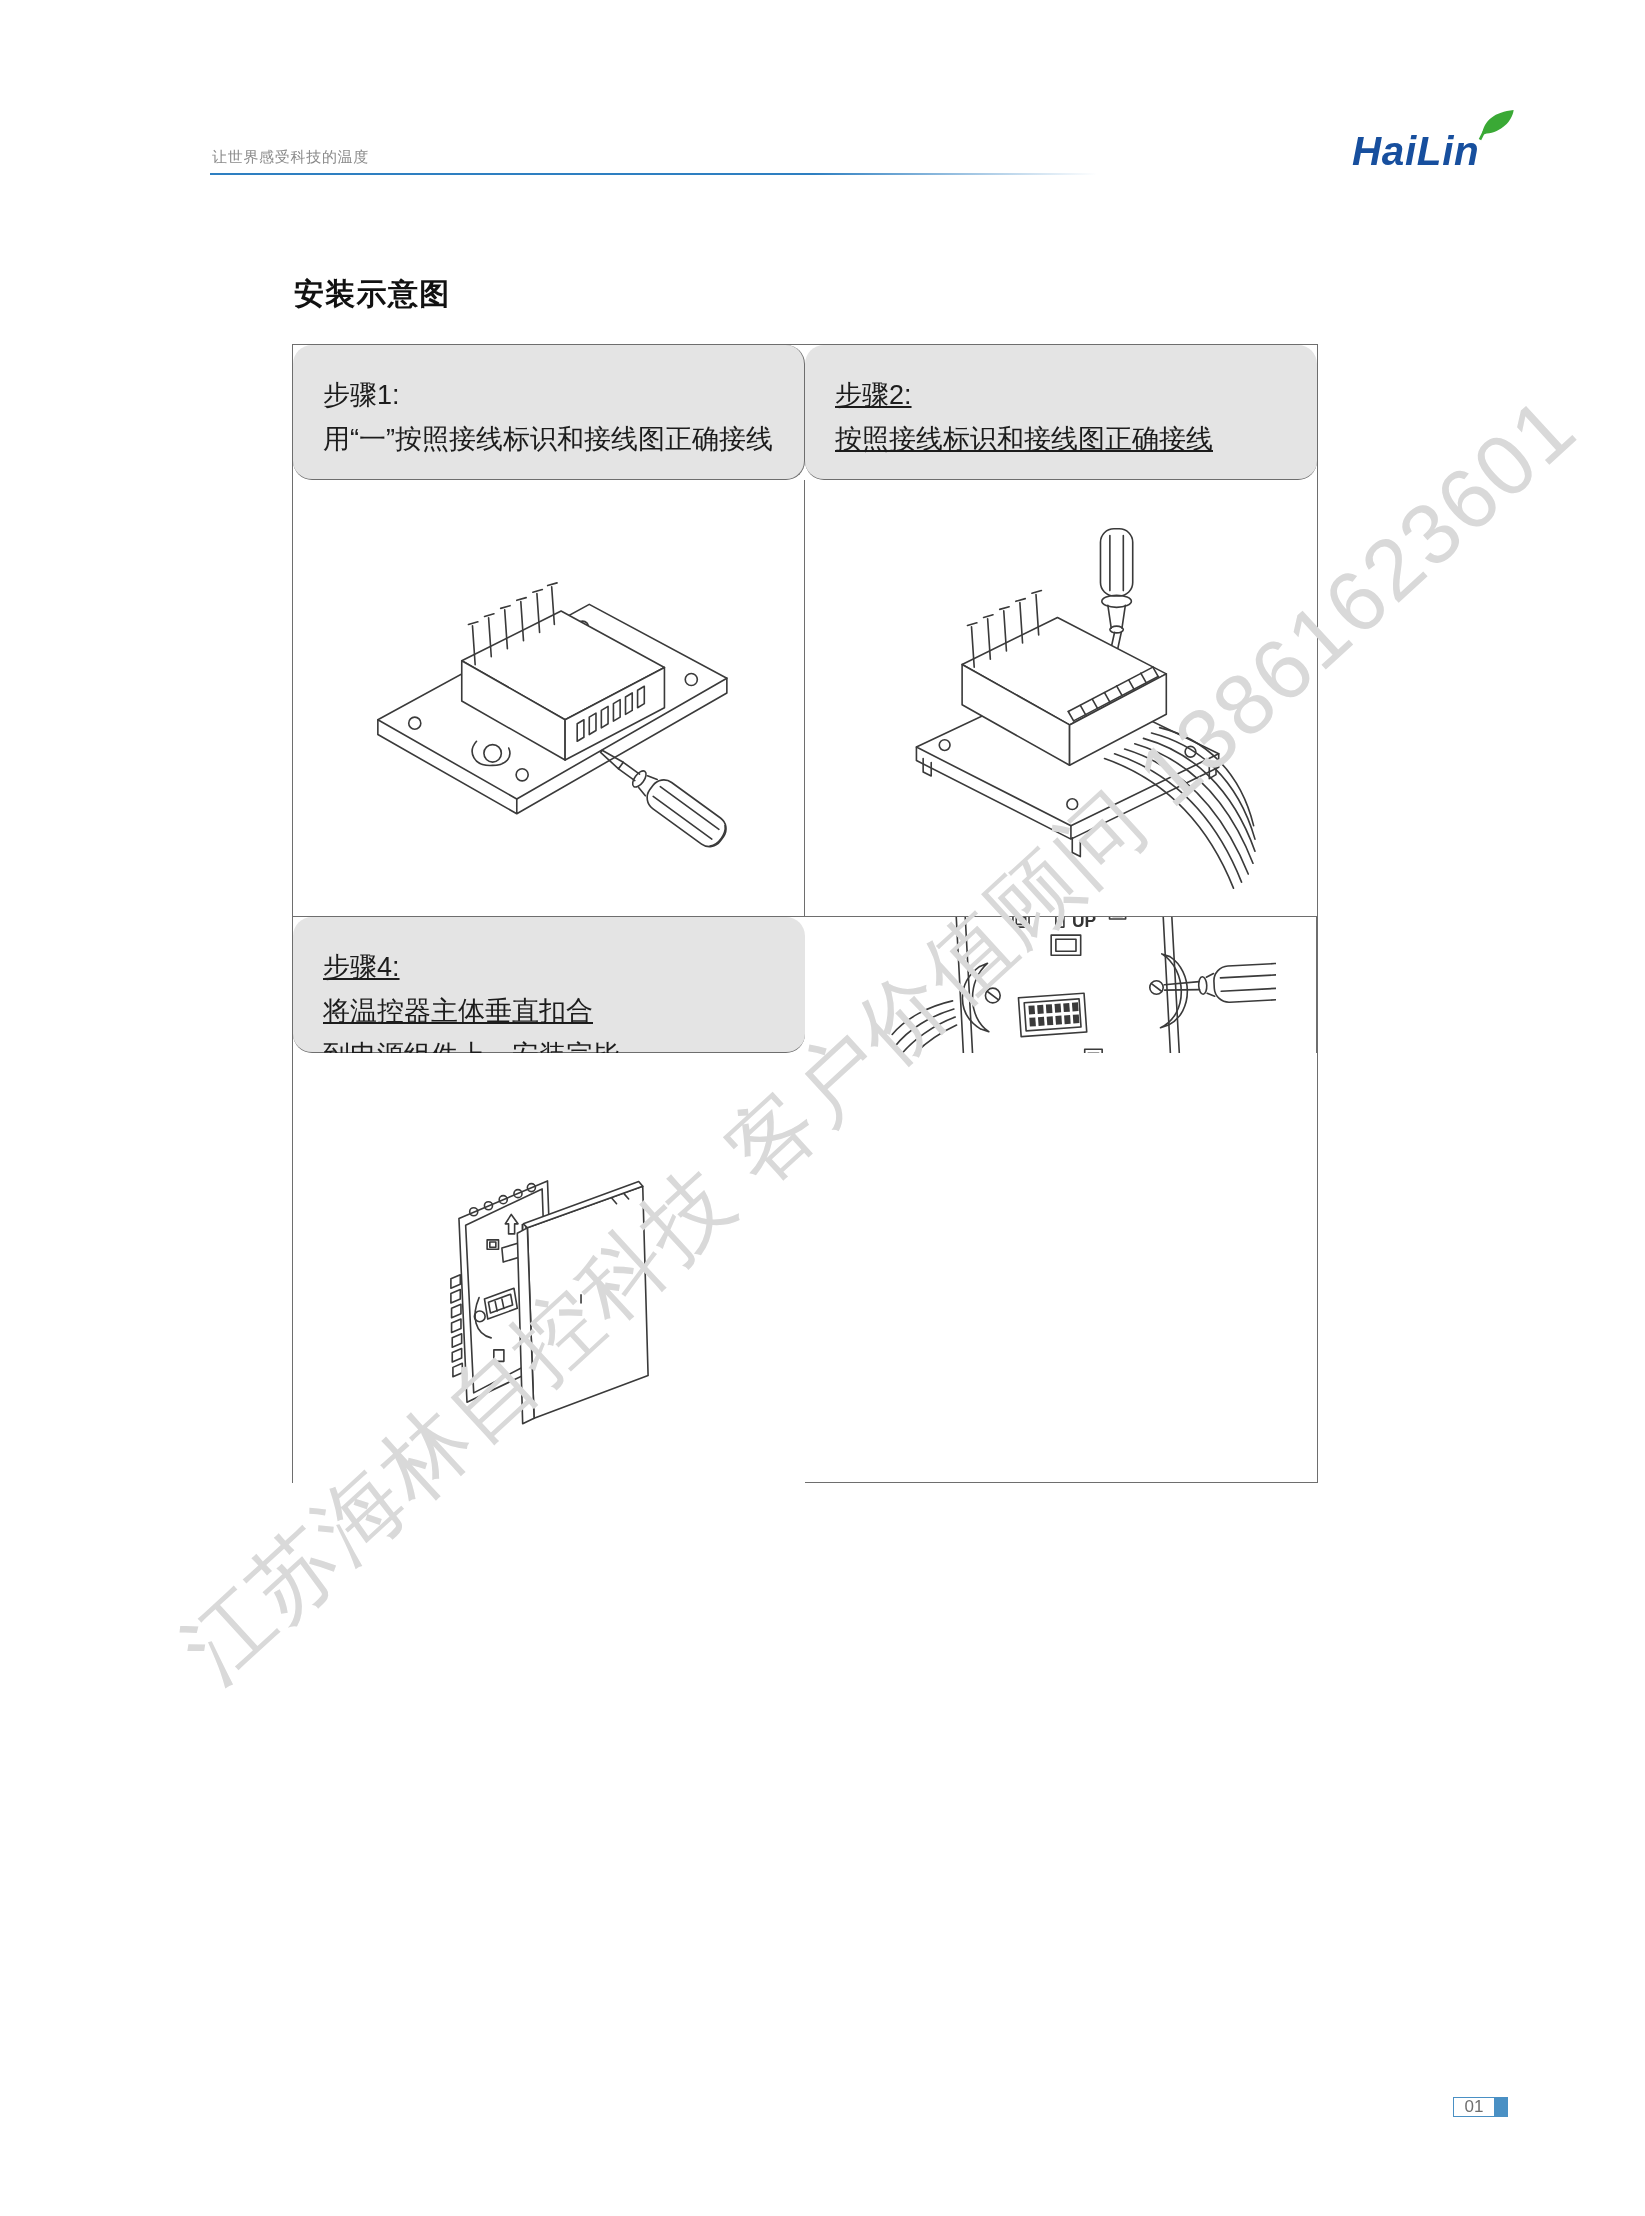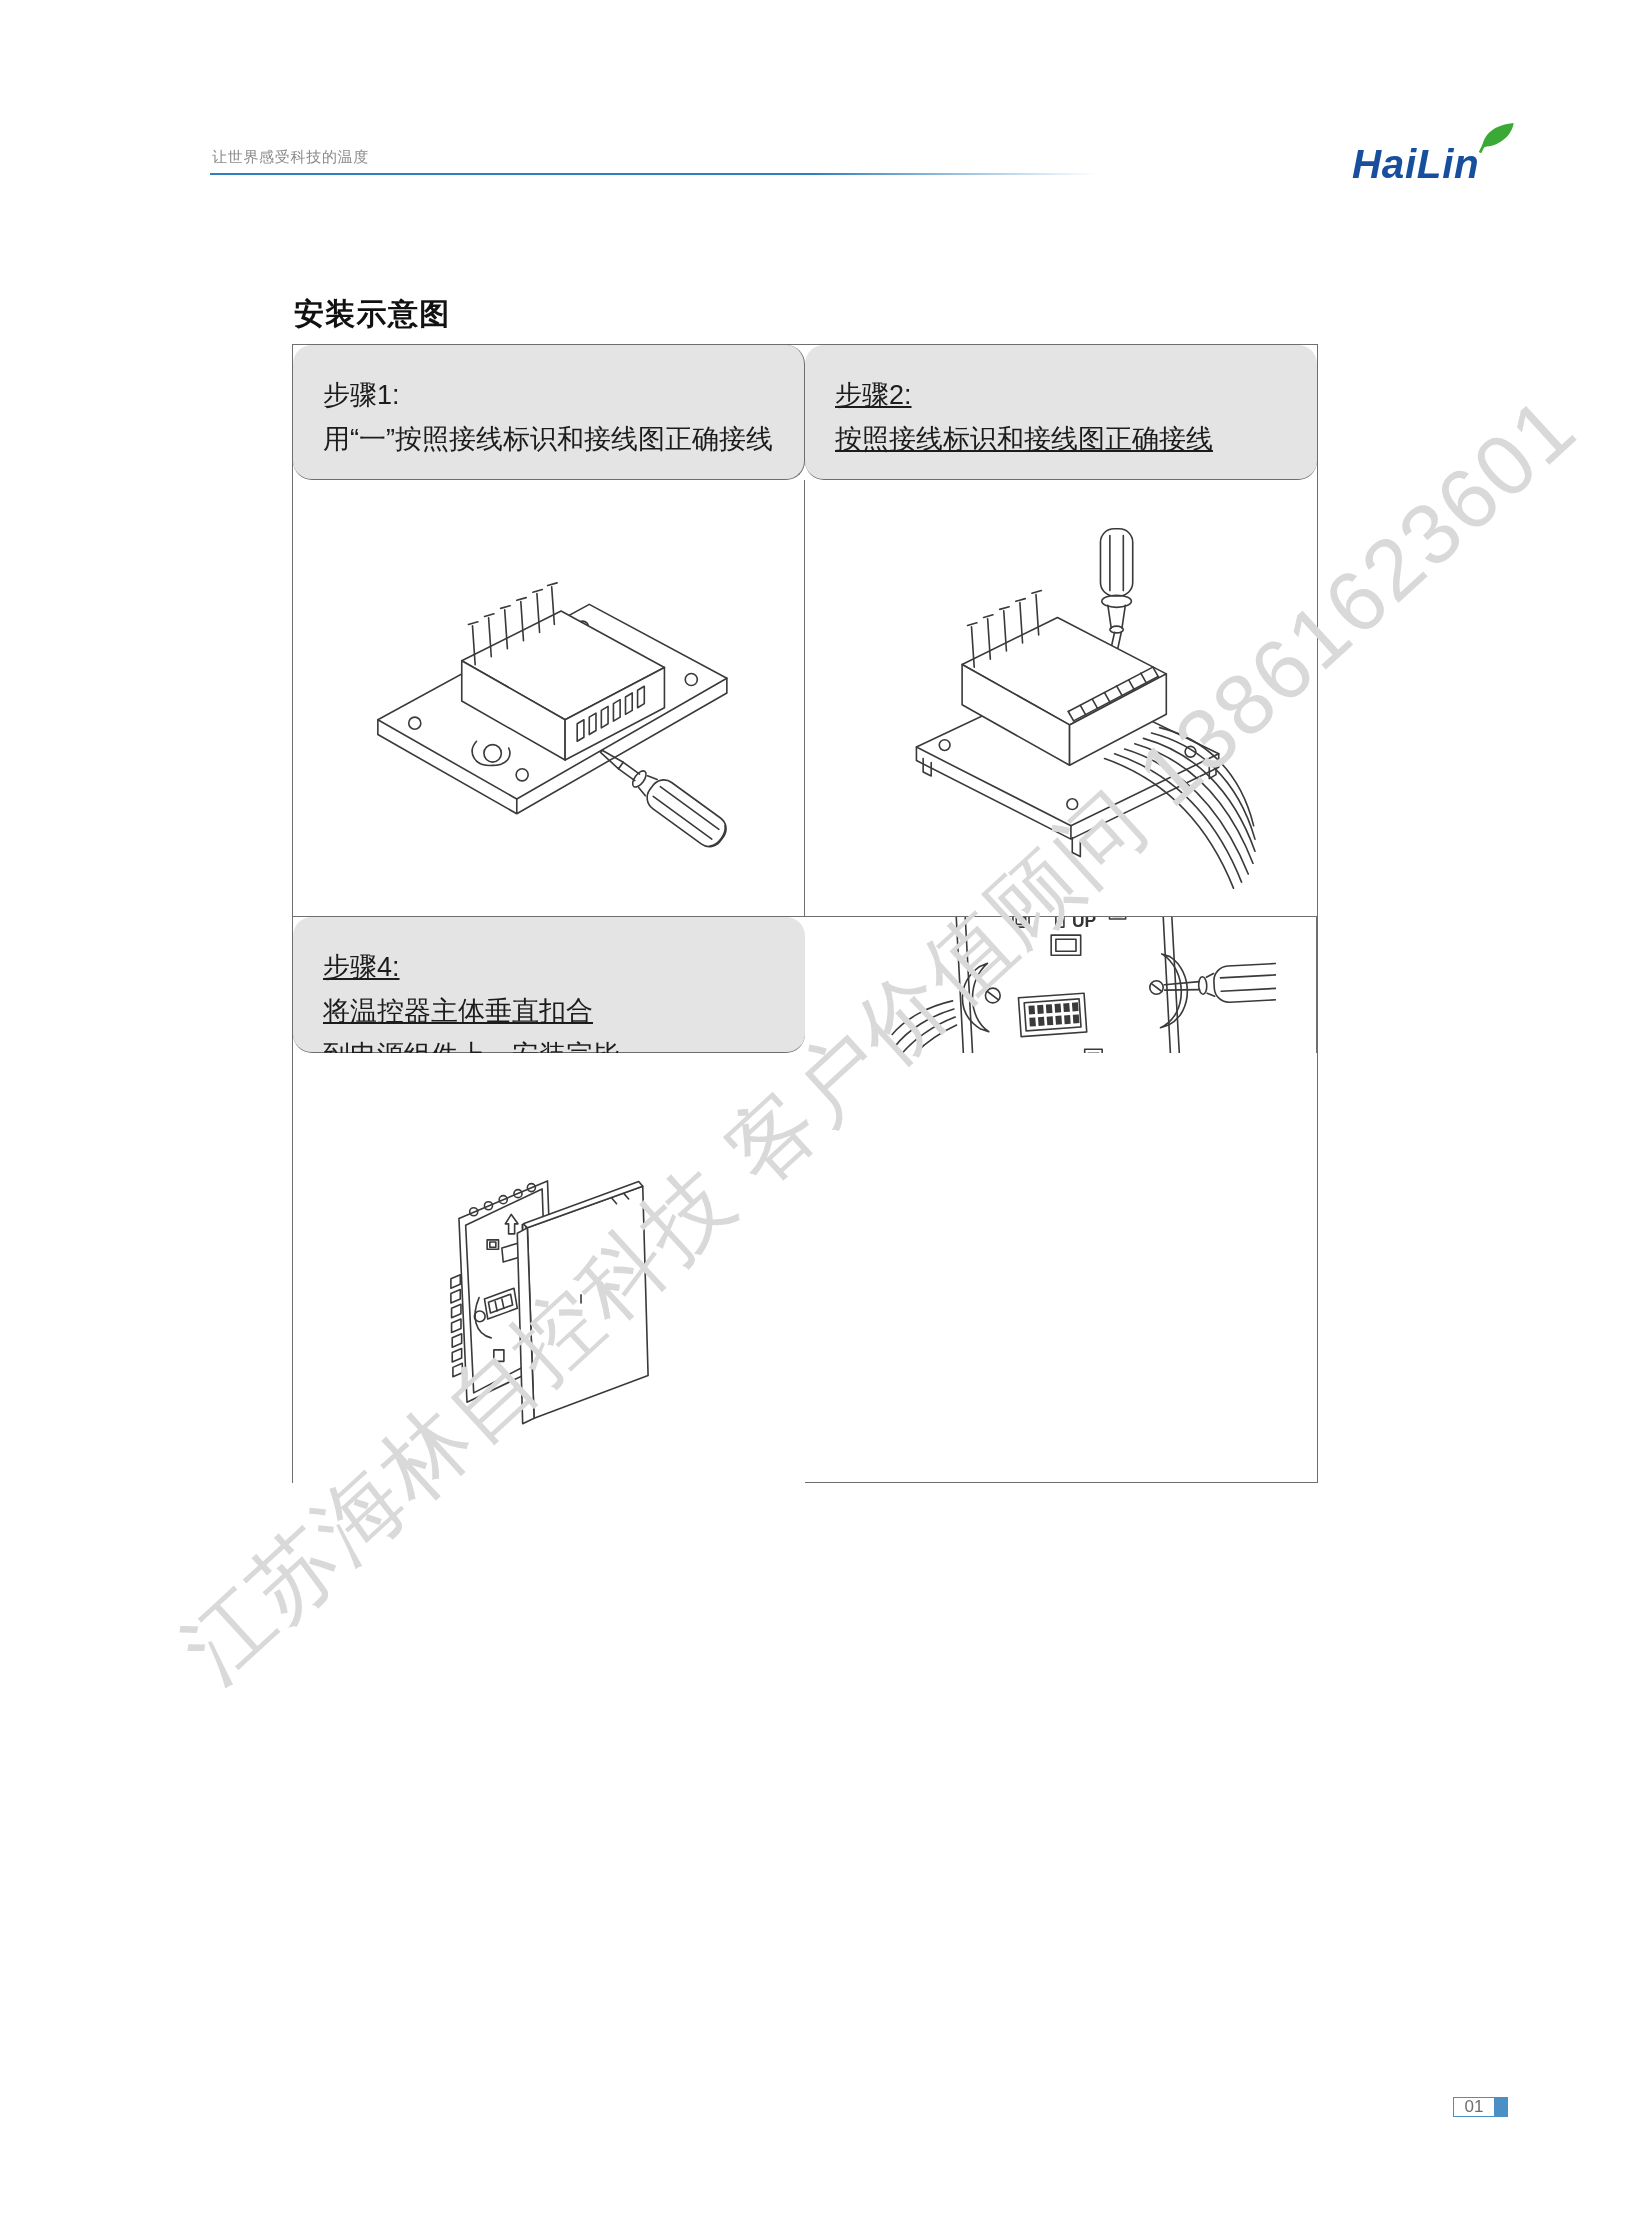--- a/index.html
+++ b/index.html
@@ -4,24 +4,24 @@
 <style>
   * { margin:0; padding:0; box-sizing:border-box; }
   html,body { background:#fff; }
   body { font-family:"Liberation Sans","DejaVu Sans",sans-serif; }
   .page { position:relative; width:1645px; height:2216px; background:#ffffff; overflow:hidden; }
 
   
   .slogan { position:absolute; left:212px; top:148px; font-size:15px; color:#8a8a8a; letter-spacing:0.7px; }
   .underline { position:absolute; left:210px; top:173px; width:887px; height:2px;
                background:linear-gradient(90deg,#2e7fc1 0%,#2e7fc1 68%,rgba(46,127,193,0) 100%); }
-  .logo { position:absolute; left:1352px; top:121px; width:165px; height:64px; }
-
-  
-  .title { position:absolute; left:294px; top:294px; font-size:30px; font-weight:700; color:#111; letter-spacing:1.3px; }
+  .logo { position:absolute; left:1352px; top:108px; width:165px; height:64px; }
+
+  
+  .title { position:absolute; left:294px; top:274px; font-size:30px; font-weight:700; color:#111; letter-spacing:1.3px; }
 
   
   .steps-table { position:absolute; left:292px; top:344px; width:1026px; height:1139px;
                  display:grid; grid-template-columns:1fr 1fr; grid-template-rows:135px 437px 136px 431px;
                  border:1.3px solid #6e6e6e; background:#fff; z-index:1; }
   .cell { border-right:1.3px solid #6e6e6e; border-bottom:1.3px solid #6e6e6e; }
   .cell.last-col { border-right:none;text-decoration:underline; }
   .cell.last-row { border-bottom:none; }
   .head-cell { background:#e4e4e4; padding:28px 16px 0 30px; font-size:27px; color:#1c1c1c; line-height:44px;border-radius:19px; }
   .img-cell { background:#fff; display:flex; align-items:center; justify-content:center; overflow:hidden; }

